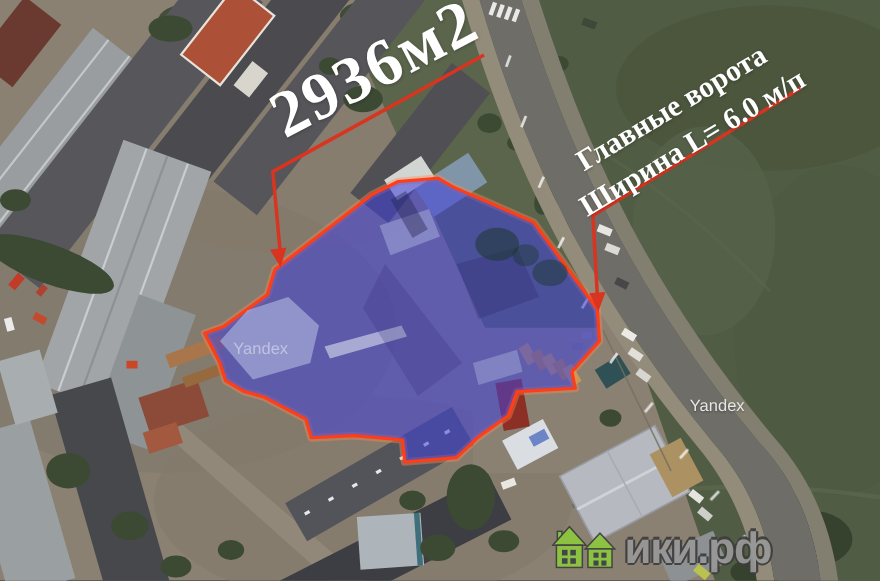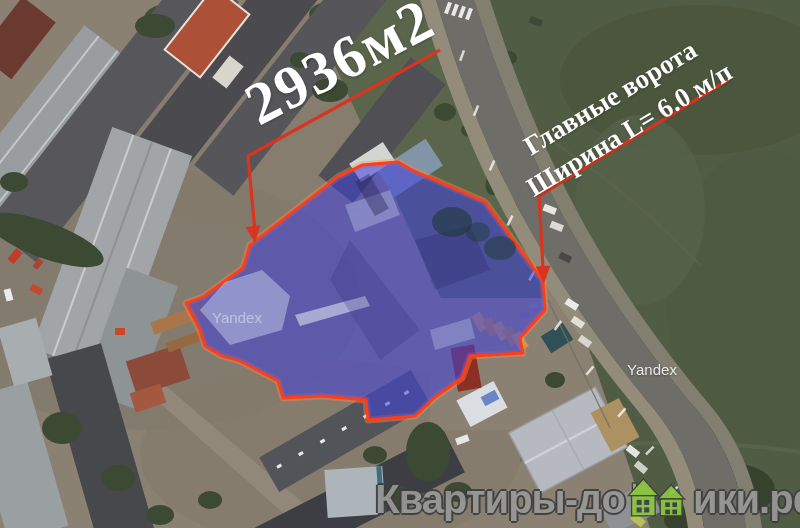--- a/index.html
+++ b/index.html
@@ -241,21 +241,20 @@
 
   <div class="abs gate-label">
     <div>Главные ворота</div>
     <div>Ширина L= 6.0 м/п</div>
   </div>
 
   <div class="abs yandex-wm-faint">Yandex</div>
   <div class="abs yandex-wm">Yandex</div>
 
   <div class="abs site-wm">
-    <span>Квартиры-до</span>
     <svg width="64" height="44" viewBox="0 0 76 52">
       <g stroke="#3f3f3f" stroke-width="1.6" fill="#8cc63e">
         <rect x="6" y="10" width="5" height="10"></rect>
         <polygon points="1,25 19,5 37,25"></polygon>
         <rect x="5" y="25" width="28" height="24"></rect>
       </g>
       <g fill="#3c4346">
         <rect x="11" y="30" width="6" height="6"></rect>
           <rect x="20" y="30" width="6" height="6"></rect>
         <rect x="11" y="39" width="6" height="6"></rect>

